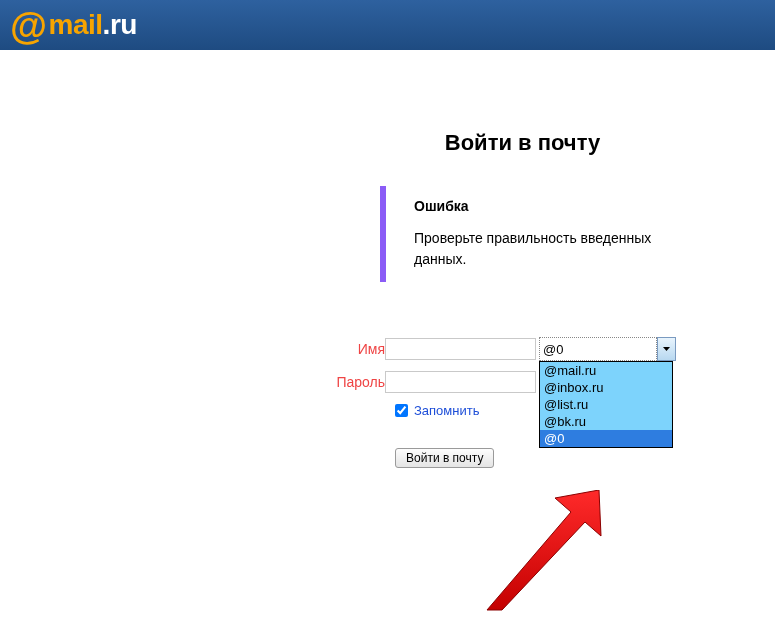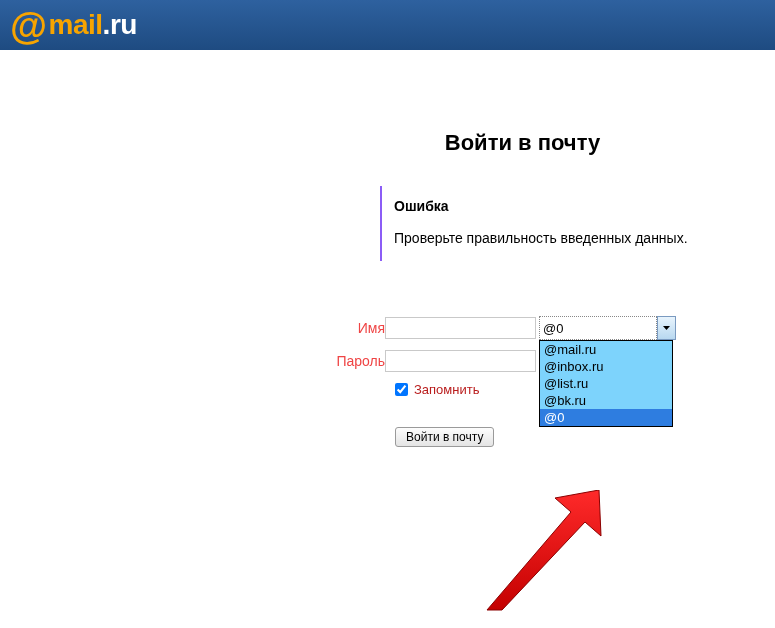--- a/index.html
+++ b/index.html
@@ -5,37 +5,37 @@
   html,body{margin:0;padding:0;font-family:Arial,Helvetica,sans-serif;background:#fff}
   .page{width:775px;height:628px;position:relative;overflow:hidden;background:#fff}
   .header{height:50px;background:linear-gradient(to bottom,#2e619f 0%,#1e4b81 100%);width:100%;display:flex;align-items:center;padding-left:10px;box-sizing:border-box}
   .logo{display:flex;align-items:center;font-weight:bold;font-size:28px;letter-spacing:-0.5px}
   .logo-at{color:#f7a400;font-size:38px;font-weight:bold;display:inline-block;margin-right:2px;position:relative;top:1px}
   .logo-mail{color:#f7a400;font-family:Arial,sans-serif}
   .logo-dot{color:#fff}
   .logo-ru{color:#fff;font-family:Arial,sans-serif}
   .content{position:absolute;left:330px;top:130px;width:360px}
   .title{font-size:22px;font-weight:bold;text-align:center;color:#000;margin-bottom:30px;margin-left:25px}
-  .error-box{border-left:2px solid #8b5cf6;padding:12px 0 12px 12px;margin-bottom:55px;margin-left:50px}
+  .error-box{border-left:6px solid #8b5cf6;padding:12px 0 12px 28px;margin-bottom:55px;margin-left:50px}
   .error-title{font-weight:bold;color:#000;font-size:14px;margin-bottom:14px}
   .error-strong{font-weight:bold;color:#000;font-size:14px;line-height:1.5}
   .error-text{color:#000;font-size:14px;line-height:1.5}
   .form-row{display:flex;align-items:center;margin-bottom:10px}
   .form-label{width:55px;text-align:right;font-size:14px;color:#ef4444;}
   .text-input{width:143px;height:20px;border:1px solid #c9c9c9;font-size:13px;padding:0 3px;box-sizing:content-box}
   .domain-wrap{position:relative;margin-left:3px}
   .domain-display{width:110px;height:22px;border:1px dotted #888;background:#fff;font-size:13px;display:flex;align-items:center;padding:0 3px;box-sizing:content-box;position:relative}
   .domain-arrow-btn{width:17px;height:22px;background:linear-gradient(to bottom,#e8f4fd,#b8d8f0);border:1px solid #7a9ac0;display:flex;align-items:center;justify-content:center;cursor:pointer;box-sizing:content-box}
   .domain-arrow-btn svg{width:7px;height:4px}
   .dropdown-list{position:absolute;top:24px;left:0;width:132px;border:1px solid #000;background:#7dd3fc;z-index:10}
   .dropdown-item{font-size:13px;padding:1px 4px;color:#000;cursor:pointer}
   .dropdown-item.selected{background:#2e7de0;color:#fff}
   .remember-row{margin-left:65px;margin-top:8px;display:flex;align-items:center}
   .remember-cb{width:13px;height:13px;margin:0 6px 0 0}
-  .remember-label{font-size:13px;color:#b91c1c}
+  .remember-label{font-size:13px;color:#1d4ed8}
   .submit-row{margin-left:65px;margin-top:30px}
   .submit-btn{font-size:12px;padding:2px 10px;background:linear-gradient(to bottom,#fdfdfd,#e4e4e4);border:1px solid #9a9a9a;border-radius:3px;cursor:pointer}
   .arrow-pointer{position:absolute;left:467px;top:490px;pointer-events:none}
 </style>
 </head>
 <body>
 <div class="page">
 
 <div class="header">
   <div class="logo">

